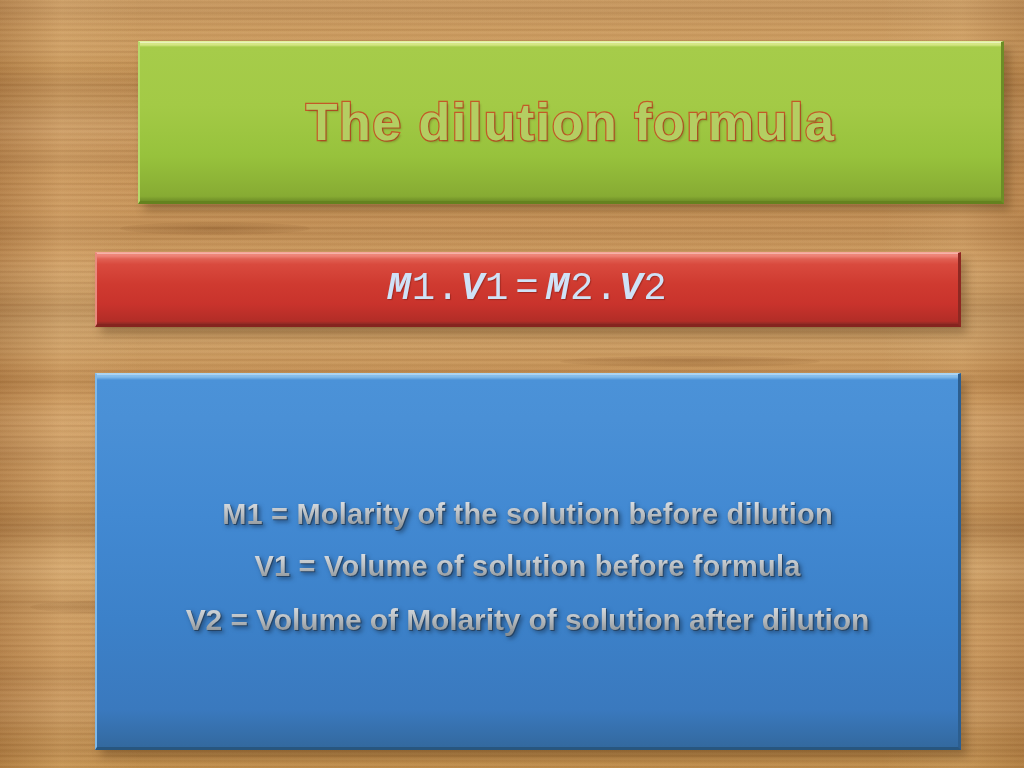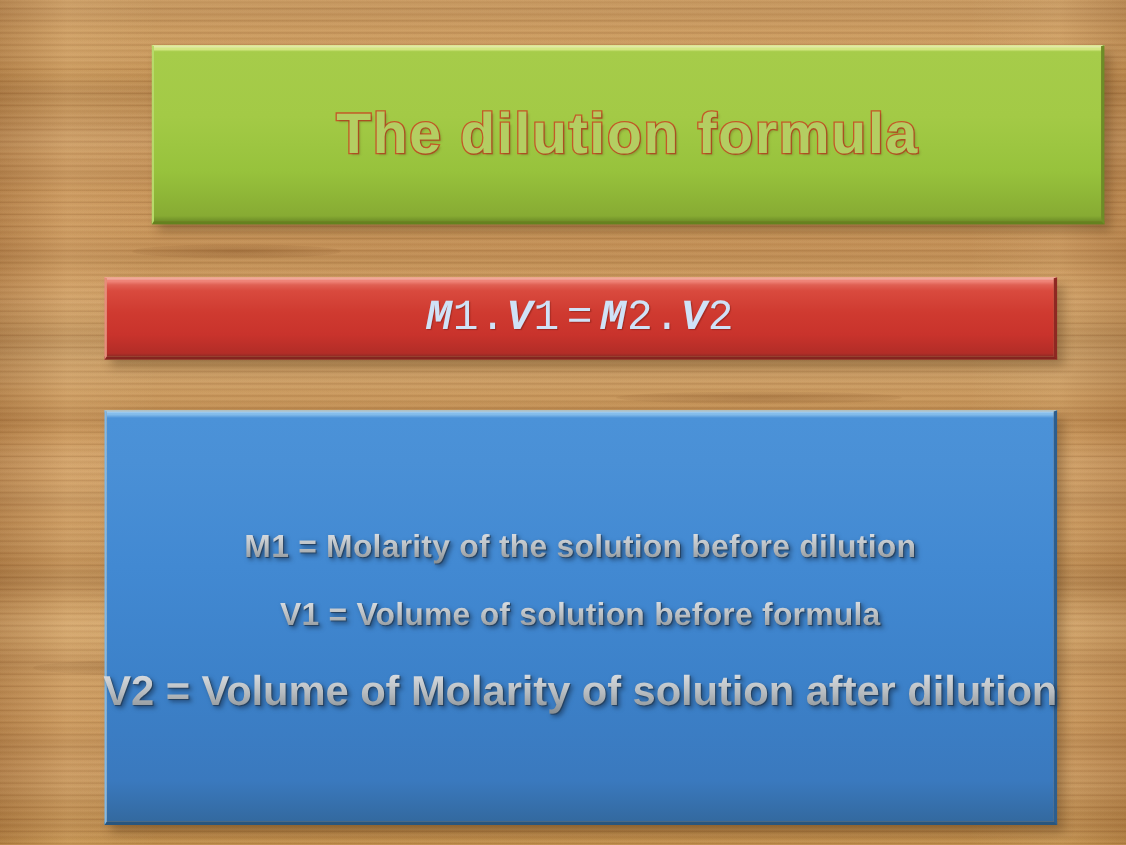--- a/index.html
+++ b/index.html
@@ -219,21 +219,21 @@
     box-shadow:
       6px 7px 9px rgba(60, 32, 8, 0.30),
       inset 0 1px 0 rgba(255,255,255,0.30);
   }
 
   .definitions-list {
     display: flex;
     flex-direction: column;
     align-items: center;
     justify-content: center;
-    gap: 12px;
+    gap: 2px;
     width: 100%;
     padding-top: 14px;
   }
 
   .def-line {
     font-family: "Liberation Sans", sans-serif;
     font-size: 29px;
     font-weight: bold;
     line-height: 1.72;
     letter-spacing: 0.2px;
@@ -248,21 +248,21 @@
       #9aa0a4 100%);
     -webkit-background-clip: text;
     background-clip: text;
     -webkit-text-fill-color: transparent;
     color: #b9bec2;
     filter:
       drop-shadow(1px 1px 0px rgba(35, 62, 92, 0.85))
       drop-shadow(2px 2px 2px rgba(20, 44, 72, 0.55));
   }
   .def-line.wide {
-    font-size: 38px;
+    font-size: 30px;
     letter-spacing: -0.1px;
   }
 </style>
 </head>
 <body>
 
 <div id="slide">
 
   <div class="wood-base"></div>
   <div class="wood-knot knot-a"></div>

